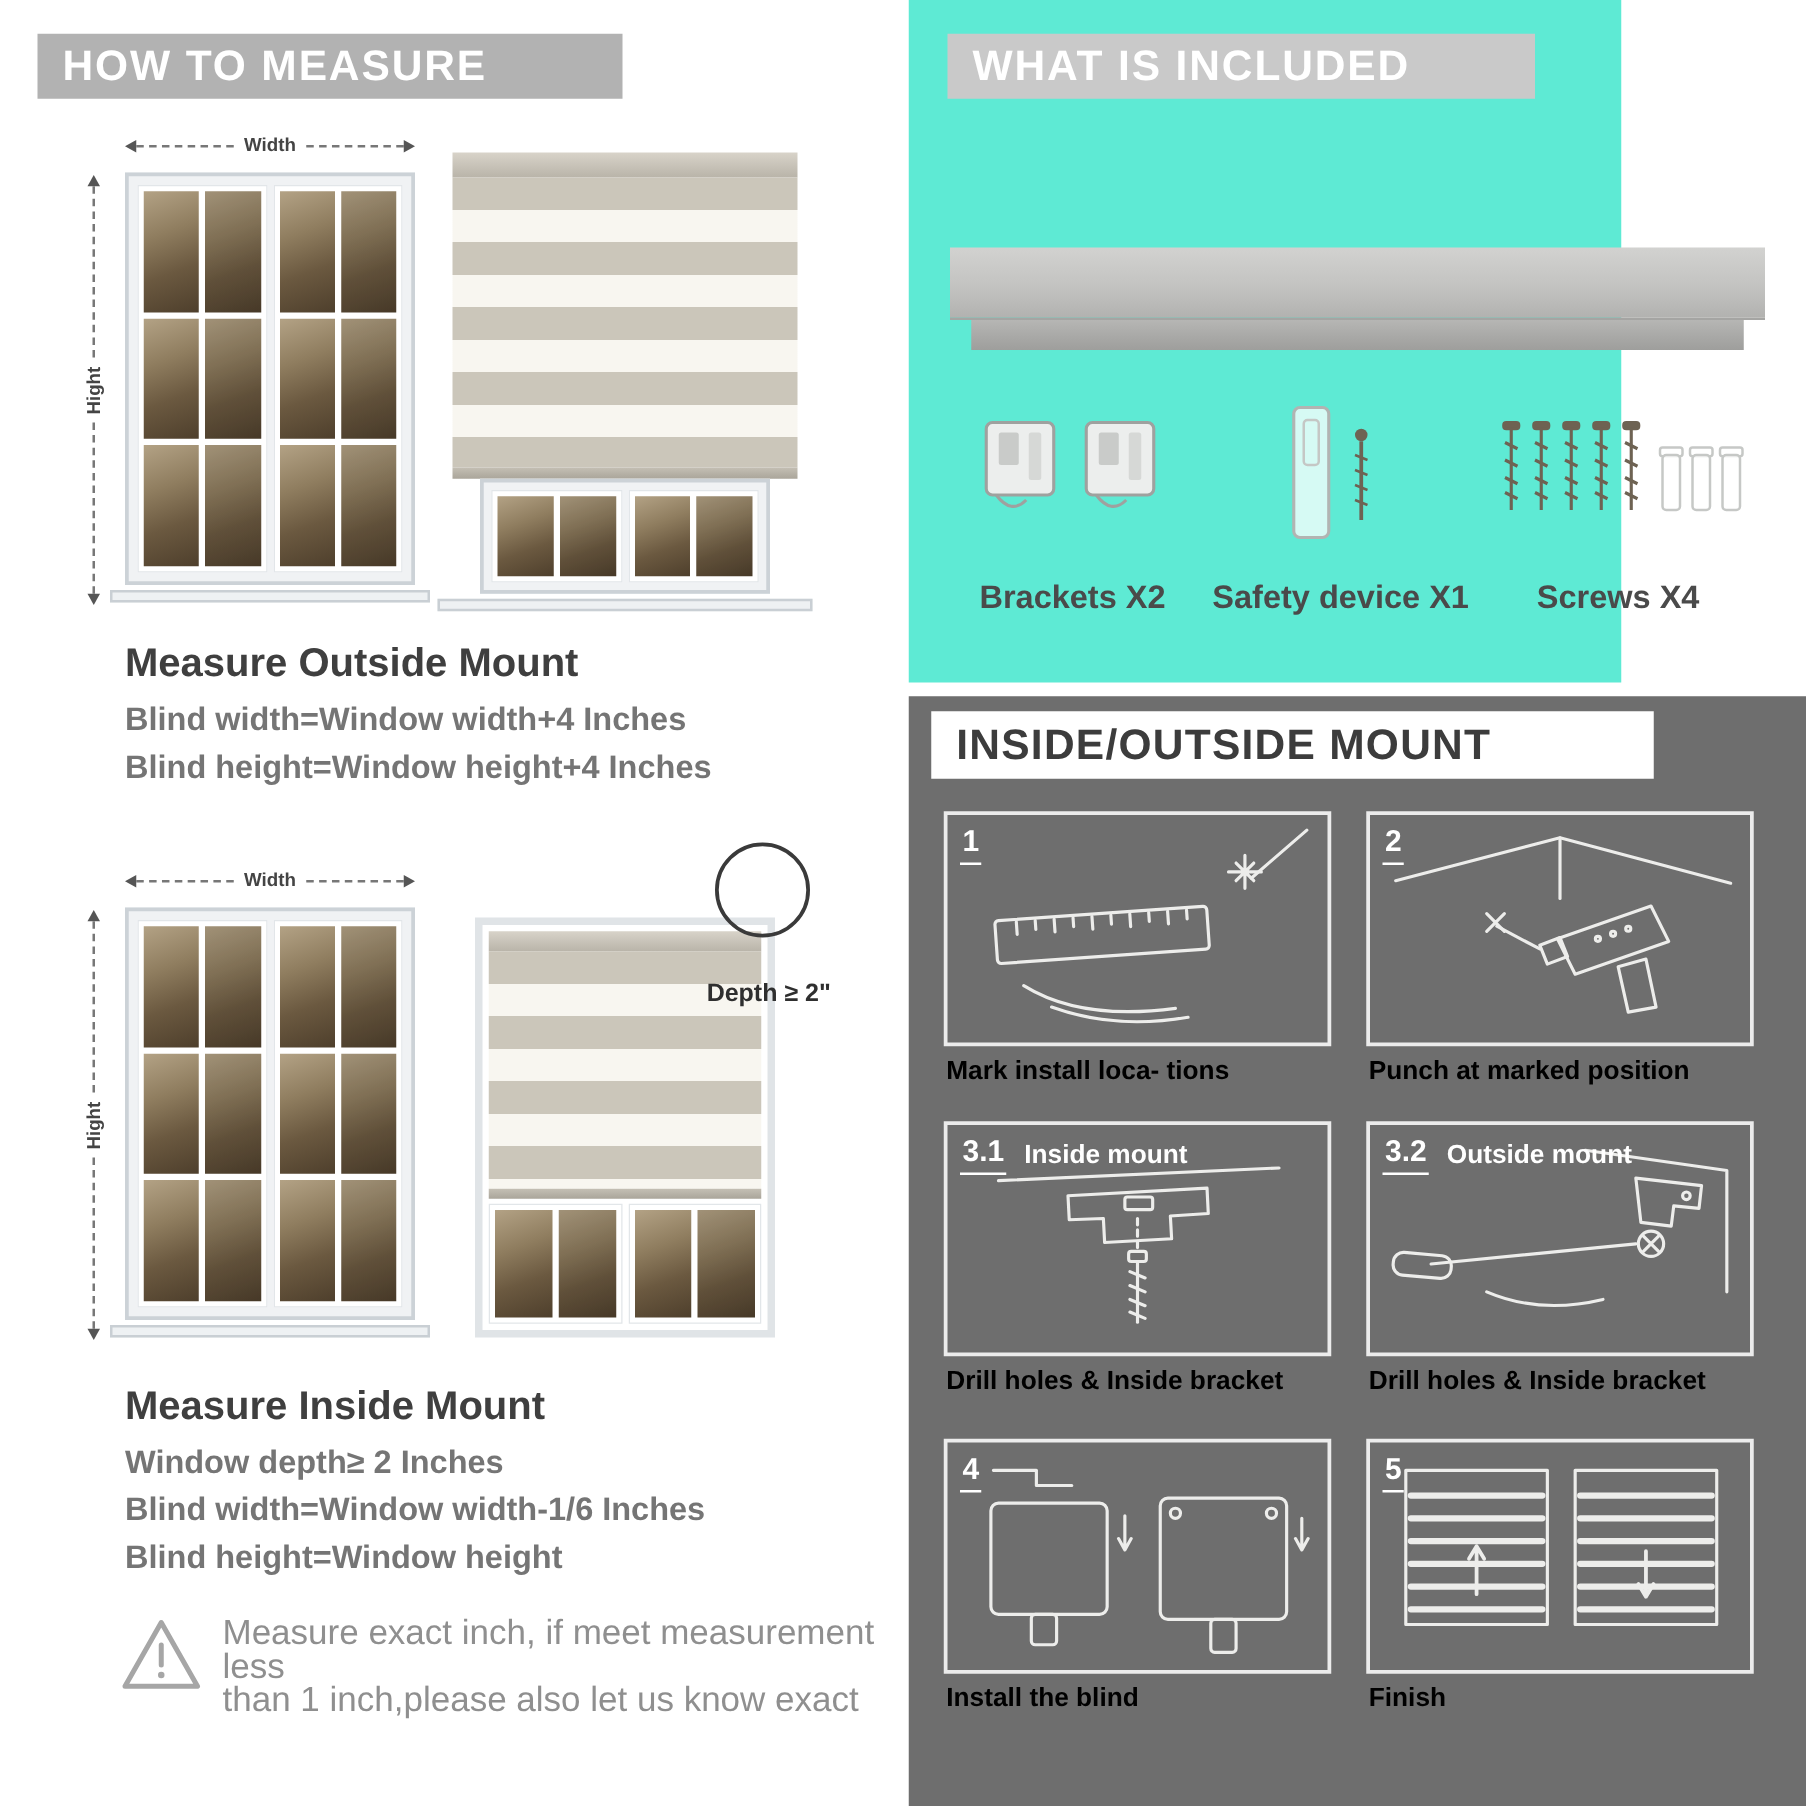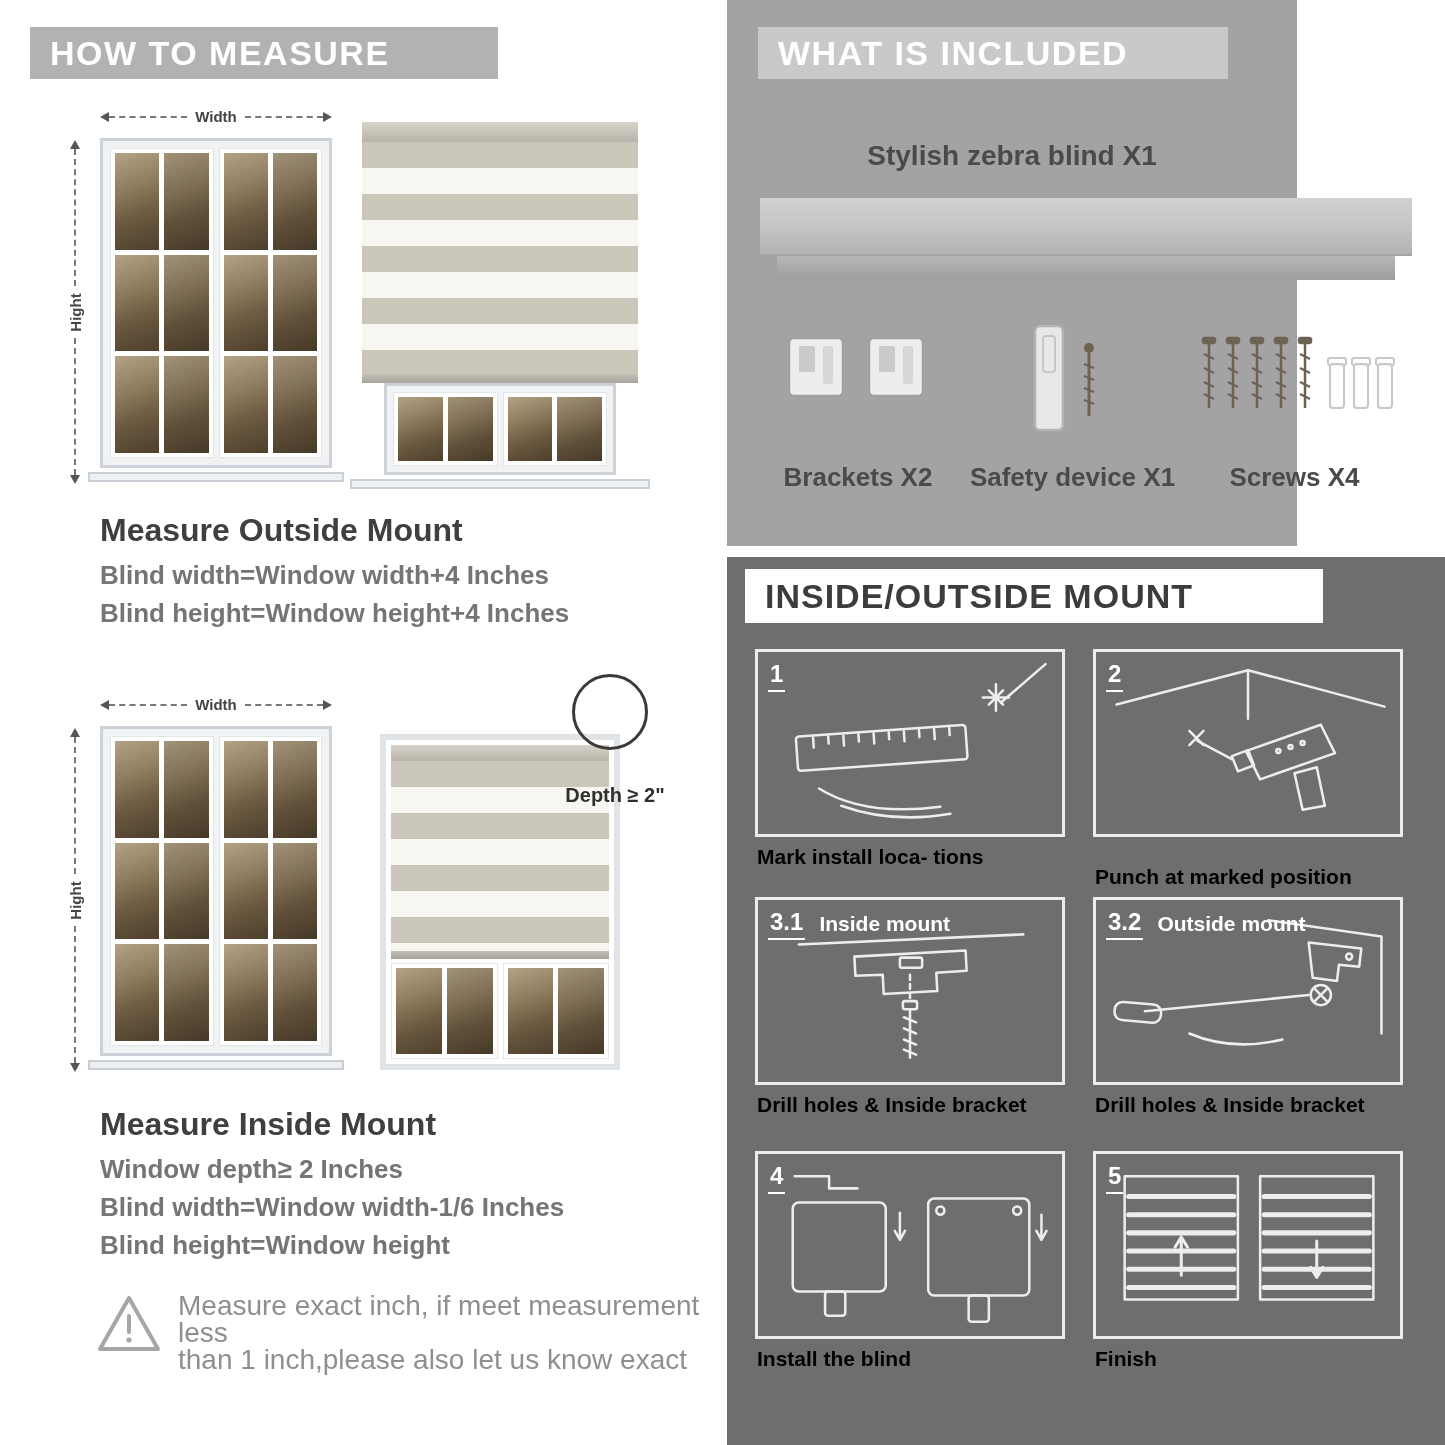--- a/index.html
+++ b/index.html
@@ -43,21 +43,21 @@
   .v-arrow .vline { flex:1; border-left:2px dashed #777; }
   .v-arrow .vlabel { height:52px; display:flex; align-items:center; justify-content:center; }
   .v-arrow .vlabel span { transform:rotate(-90deg); font-size:15px; font-weight:bold; color:#444; white-space:nowrap; }
   .tri-up { width:0;height:0;border-left:5px solid transparent;border-right:5px solid transparent;border-bottom:9px solid #555; }
   .tri-down { width:0;height:0;border-left:5px solid transparent;border-right:5px solid transparent;border-top:9px solid #555; }
 
   
   .warn-text { position:absolute; font-size:28px; line-height:27px; color:#8f8f8f; }
 
   
-  .included { position:absolute; left:727px; top:0; width:570px; height:546px; background:#a3a3a3; }
+  .included { position:absolute; left:727px; top:0; width:570px; height:546px; background:#5eead4; }
   .banner-included { left:31px; top:27px; width:470px; background:#c9c9c9; }
   .product-title { position:absolute; left:0; right:0; top:140px; text-align:center; font-size:28px; font-weight:bold; color:#4a4a4a; }
   .rail-main { position:absolute; left:33px; top:198px; width:652px; height:58px; background:linear-gradient(180deg,#d2d2d0 0%,#c3c3c1 55%,#b2b2b0 100%); border-bottom:2px solid #a5a5a3; }
   .rail-under { position:absolute; left:50px; top:256px; width:618px; height:24px; background:linear-gradient(180deg,#b6b6b4,#9e9e9c); }
   .inc-caption { position:absolute; top:462px; text-align:center; font-size:26px; font-weight:bold; color:#4a4a4a; }
 
   
   .mount { position:absolute; left:727px; top:557px; width:844px; height:888px; background:#6e6e6e; }
   .banner-mount { position:absolute; left:18px; top:12px; width:578px; height:54px; line-height:54px; background:#fff; color:#3c3c3c; font-size:34px; font-weight:bold; letter-spacing:1px; padding-left:20px; }
   .step-box { position:absolute; width:310px; height:188px; border:3px solid #ececec; }
@@ -206,21 +206,20 @@
     <circle cx="33" cy="48" r="2.6" fill="#a6a6a6"></circle>
   </svg>
   <div class="warn-text" style="left:178px;top:1292px;">
     <div>Measure exact inch, if meet measurement less</div>
     <div>than 1 inch,please also let us know exact</div>
   </div>
 </section>
 
 <section class="included">
   <div class="banner banner-included">WHAT IS INCLUDED</div>
-  <div class="product-title">Stylish zebra blind X1</div>
 
   <div class="rail-main"></div>
   <div class="rail-under"></div>
 
   <svg class="abs" style="left:56px;top:330px;" width="150" height="100" viewBox="0 0 150 100">
     <g>
       <rect x="6" y="8" width="54" height="58" rx="5" fill="#eceeed" stroke="#9fa19f" stroke-width="2.5"></rect>
       <rect x="16" y="16" width="16" height="26" rx="2" fill="#c9cbc9"></rect>
       <rect x="40" y="16" width="10" height="38" rx="2" fill="#d6d8d6"></rect>
       <path d="M14,66 q12,16 24,4" fill="none" stroke="#9fa19f" stroke-width="2.5"></path>
@@ -317,21 +316,21 @@
         <path d="M134,103 L150,97 L156,112 L140,118 Z"></path>
         <path d="M100,88 L134,106"></path>
         <path d="M92,78 l14,14 M106,78 l-14,14"></path>
         <path d="M196,120 L218,114 L226,152 L204,156 Z"></path>
         <circle cx="180" cy="98" r="2"></circle>
           <circle cx="192" cy="94" r="2"></circle>
           <circle cx="204" cy="90" r="2"></circle>
       </g>
     </svg>
   </div>
-  <div class="step-cap" style="left:368px;top:288px;margin-top:20px;">Punch at  marked position</div>
+  <div class="step-cap" style="left:368px;top:288px;">Punch at  marked position</div>
 
   <div class="step-box" style="left:28px;top:340px;">
     <div class="step-head">
         <span class="step-num">3.1</span>
         <span class="step-label">Inside mount</span>
       </div>
     <svg class="step-art" viewBox="0 0 300 180">
       <g class="ln">
         <path d="M40,44 L262,34"></path>
         <path d="M95,56 L205,50 L206,70 L176,72 L177,90 L124,93 L123,74 L96,75 Z"></path>

